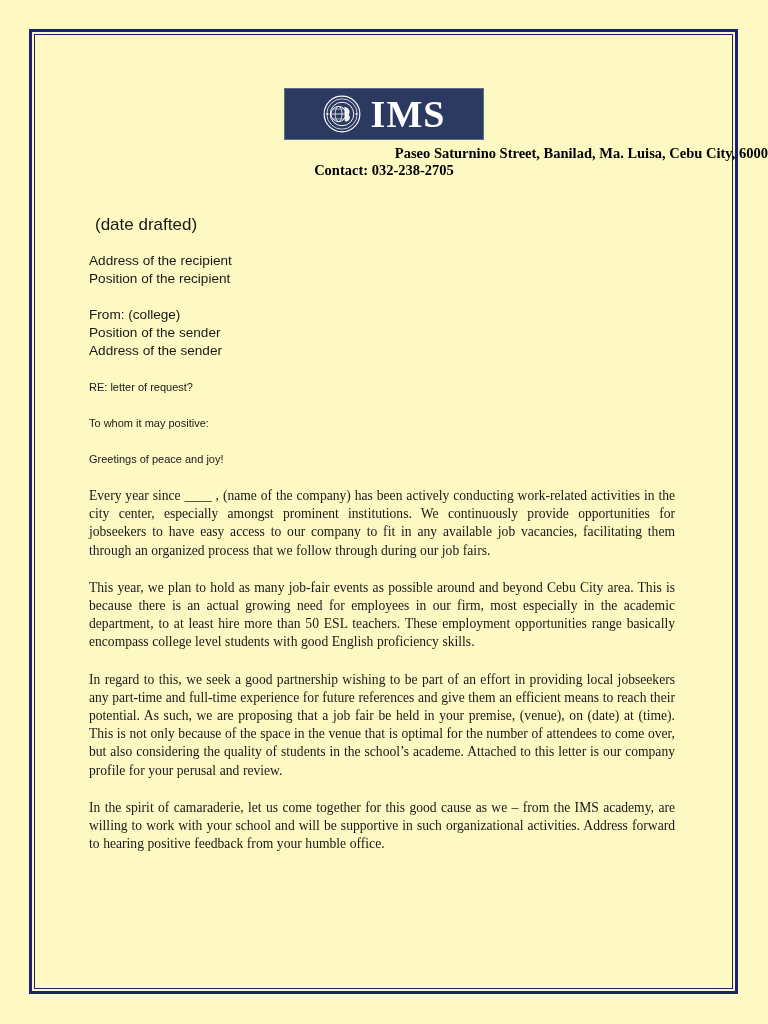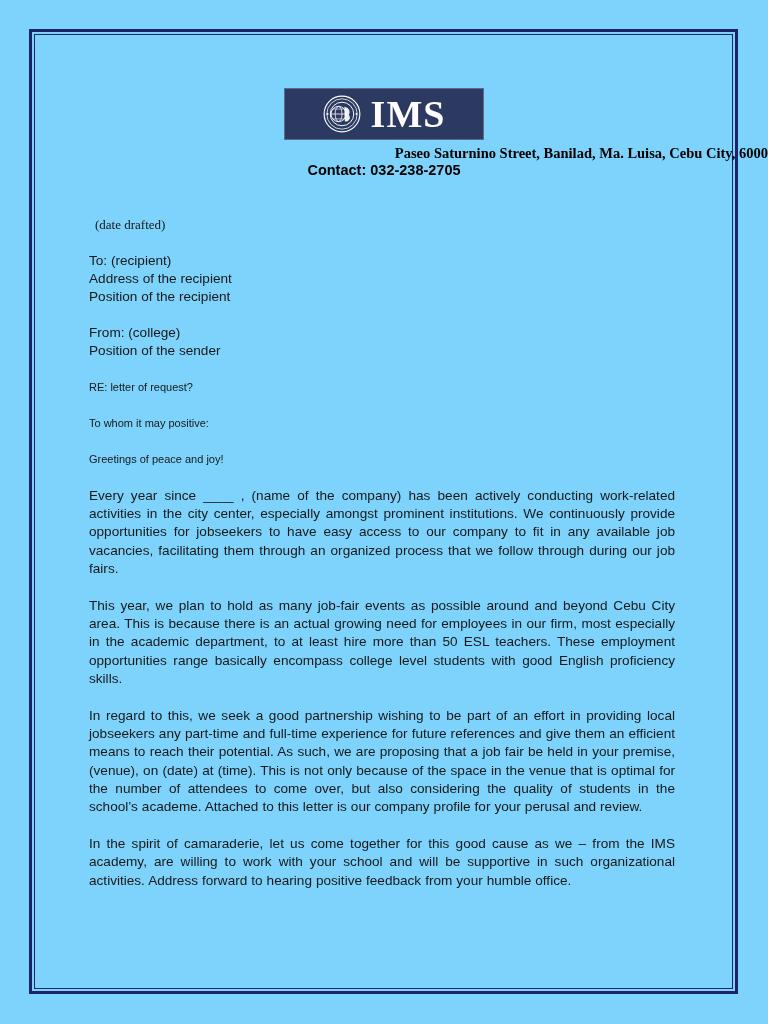--- a/index.html
+++ b/index.html
@@ -13,21 +13,21 @@
     overflow: hidden;
     font-family: "Liberation Sans", sans-serif;
     -webkit-font-smoothing: antialiased;
   }
 
   
   .page {
     position: relative;
     width: 768px;
     height: 1024px;
-    background: #7dd3fc;
+    background: #fef9c3;
     box-sizing: border-box;
   }
   .page-border-outer {
     position: absolute;
     left: 29px;
     top: 29px;
     right: 30px;
     bottom: 30px;
     border: 3px solid #19246b;
     box-sizing: border-box;
@@ -95,21 +95,21 @@
   .address-line {
     font-family: "Liberation Serif", "DejaVu Serif", serif;
     font-weight: 700;
     font-size: 14.5px;
     color: #000000;
     text-align: right;
     line-height: 17px;
     margin-top: 5px;
   }
   .contact-line {
-    font-family: Liberation Sans, sans-serif;
+    font-family: Liberation Serif, serif;
     font-weight: 700;
     font-size: 14.5px;
     color: #000000;
     text-align: center;
     line-height: 17px;
   }
 
   
   .letter {
     margin: 0 auto;
@@ -121,23 +121,22 @@
     margin-left: 89px;
     margin-right: 93px;
     padding: 0;
     font-size: 13.6px;
     line-height: 18px;
     color: #181818;
   }
   .letter-date {
     margin-top: 37px;
     padding-left: 6px;
-    font-size: 13px;
-    line-height: 18px;
-    font-family: Liberation Serif, serif;
+    font-size: 17px;
+    line-height: 18px;
   }
   .block {
     margin-top: 18px;
   }
   .block div {
     font-size: 13.6px;
     line-height: 18px;
   }
   .single {
     margin-top: 18px;
@@ -145,20 +144,21 @@
     line-height: 18px;
   }
   p.para {
     margin: 0;
     margin-top: 19px;
     text-align: justify;
     text-justify: inter-word;
     font-size: 13.6px;
     line-height: 18.2px;
     word-spacing: 0.2px;
+    font-family: Liberation Serif, serif;
   }
   p.para.last-left {
     text-align: justify;
   }
 </style>
 </head>
 <body>
 
 <div class="page">
 
@@ -190,28 +190,28 @@
 
       <div class="address-line">Paseo Saturnino Street, Banilad, Ma. Luisa, Cebu City, 6000</div>
       <div class="contact-line">Contact: 032-238-2705</div>
     </div>
 
     <div class="letter">
 
       <div class="letter-date">(date drafted)</div>
 
       <div class="block">
-        <div>To: (recipient)</div>
         <div>Address of the recipient</div>
         <div>Position of the recipient</div>
       </div>
 
       <div class="block">
         <div>From: (college)</div>
         <div>Position of the sender</div>
+        <div>Address of the sender</div>
       </div>
 
       <div class="single">RE: letter of request?</div>
 
       <div class="single">To whom it may positive:</div>
 
       <div class="single">Greetings of peace and joy!</div>
 
       <p class="para">Every year since ____ , (name of the company) has been actively conducting work-related activities in the city center, especially amongst prominent institutions. We continuously provide opportunities for jobseekers to have easy access to our company to fit in any available job vacancies, facilitating them through an organized process that we follow through during our job fairs.</p>
       <p class="para">This year, we plan to hold as many job-fair events as possible around and beyond Cebu City area. This is because there is an actual growing need for employees in our firm, most especially in the academic department, to at least hire more than 50 ESL teachers. These employment opportunities range basically encompass college level students with good English proficiency skills.</p>

